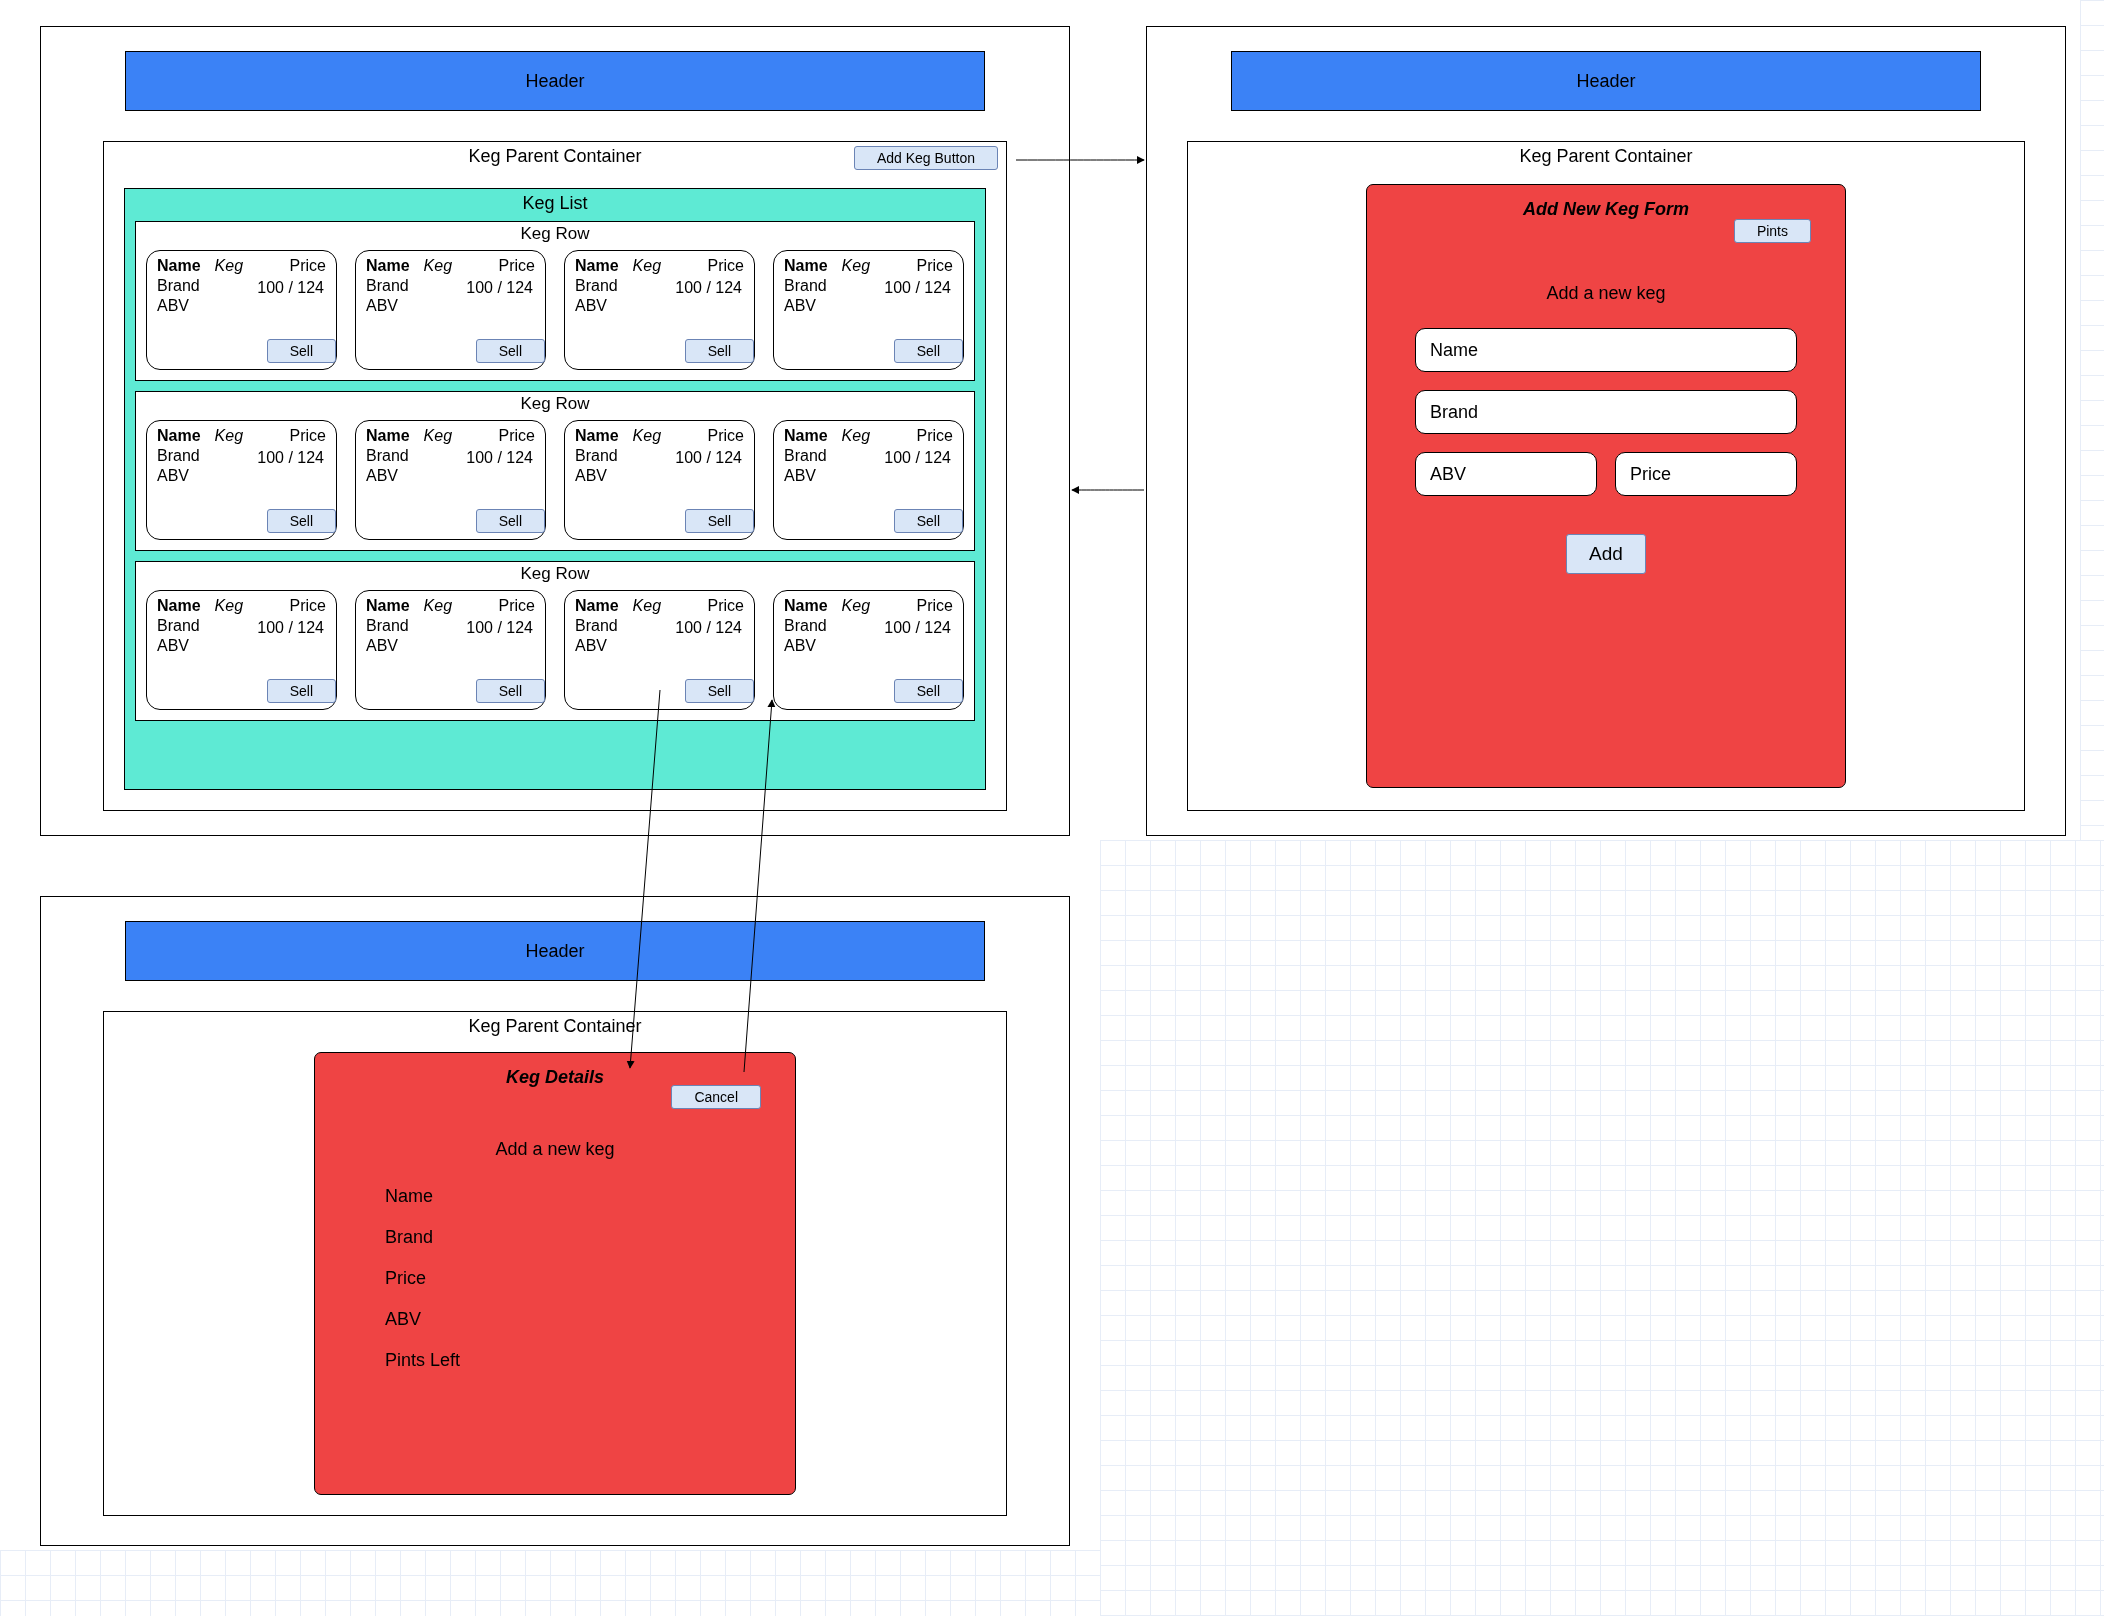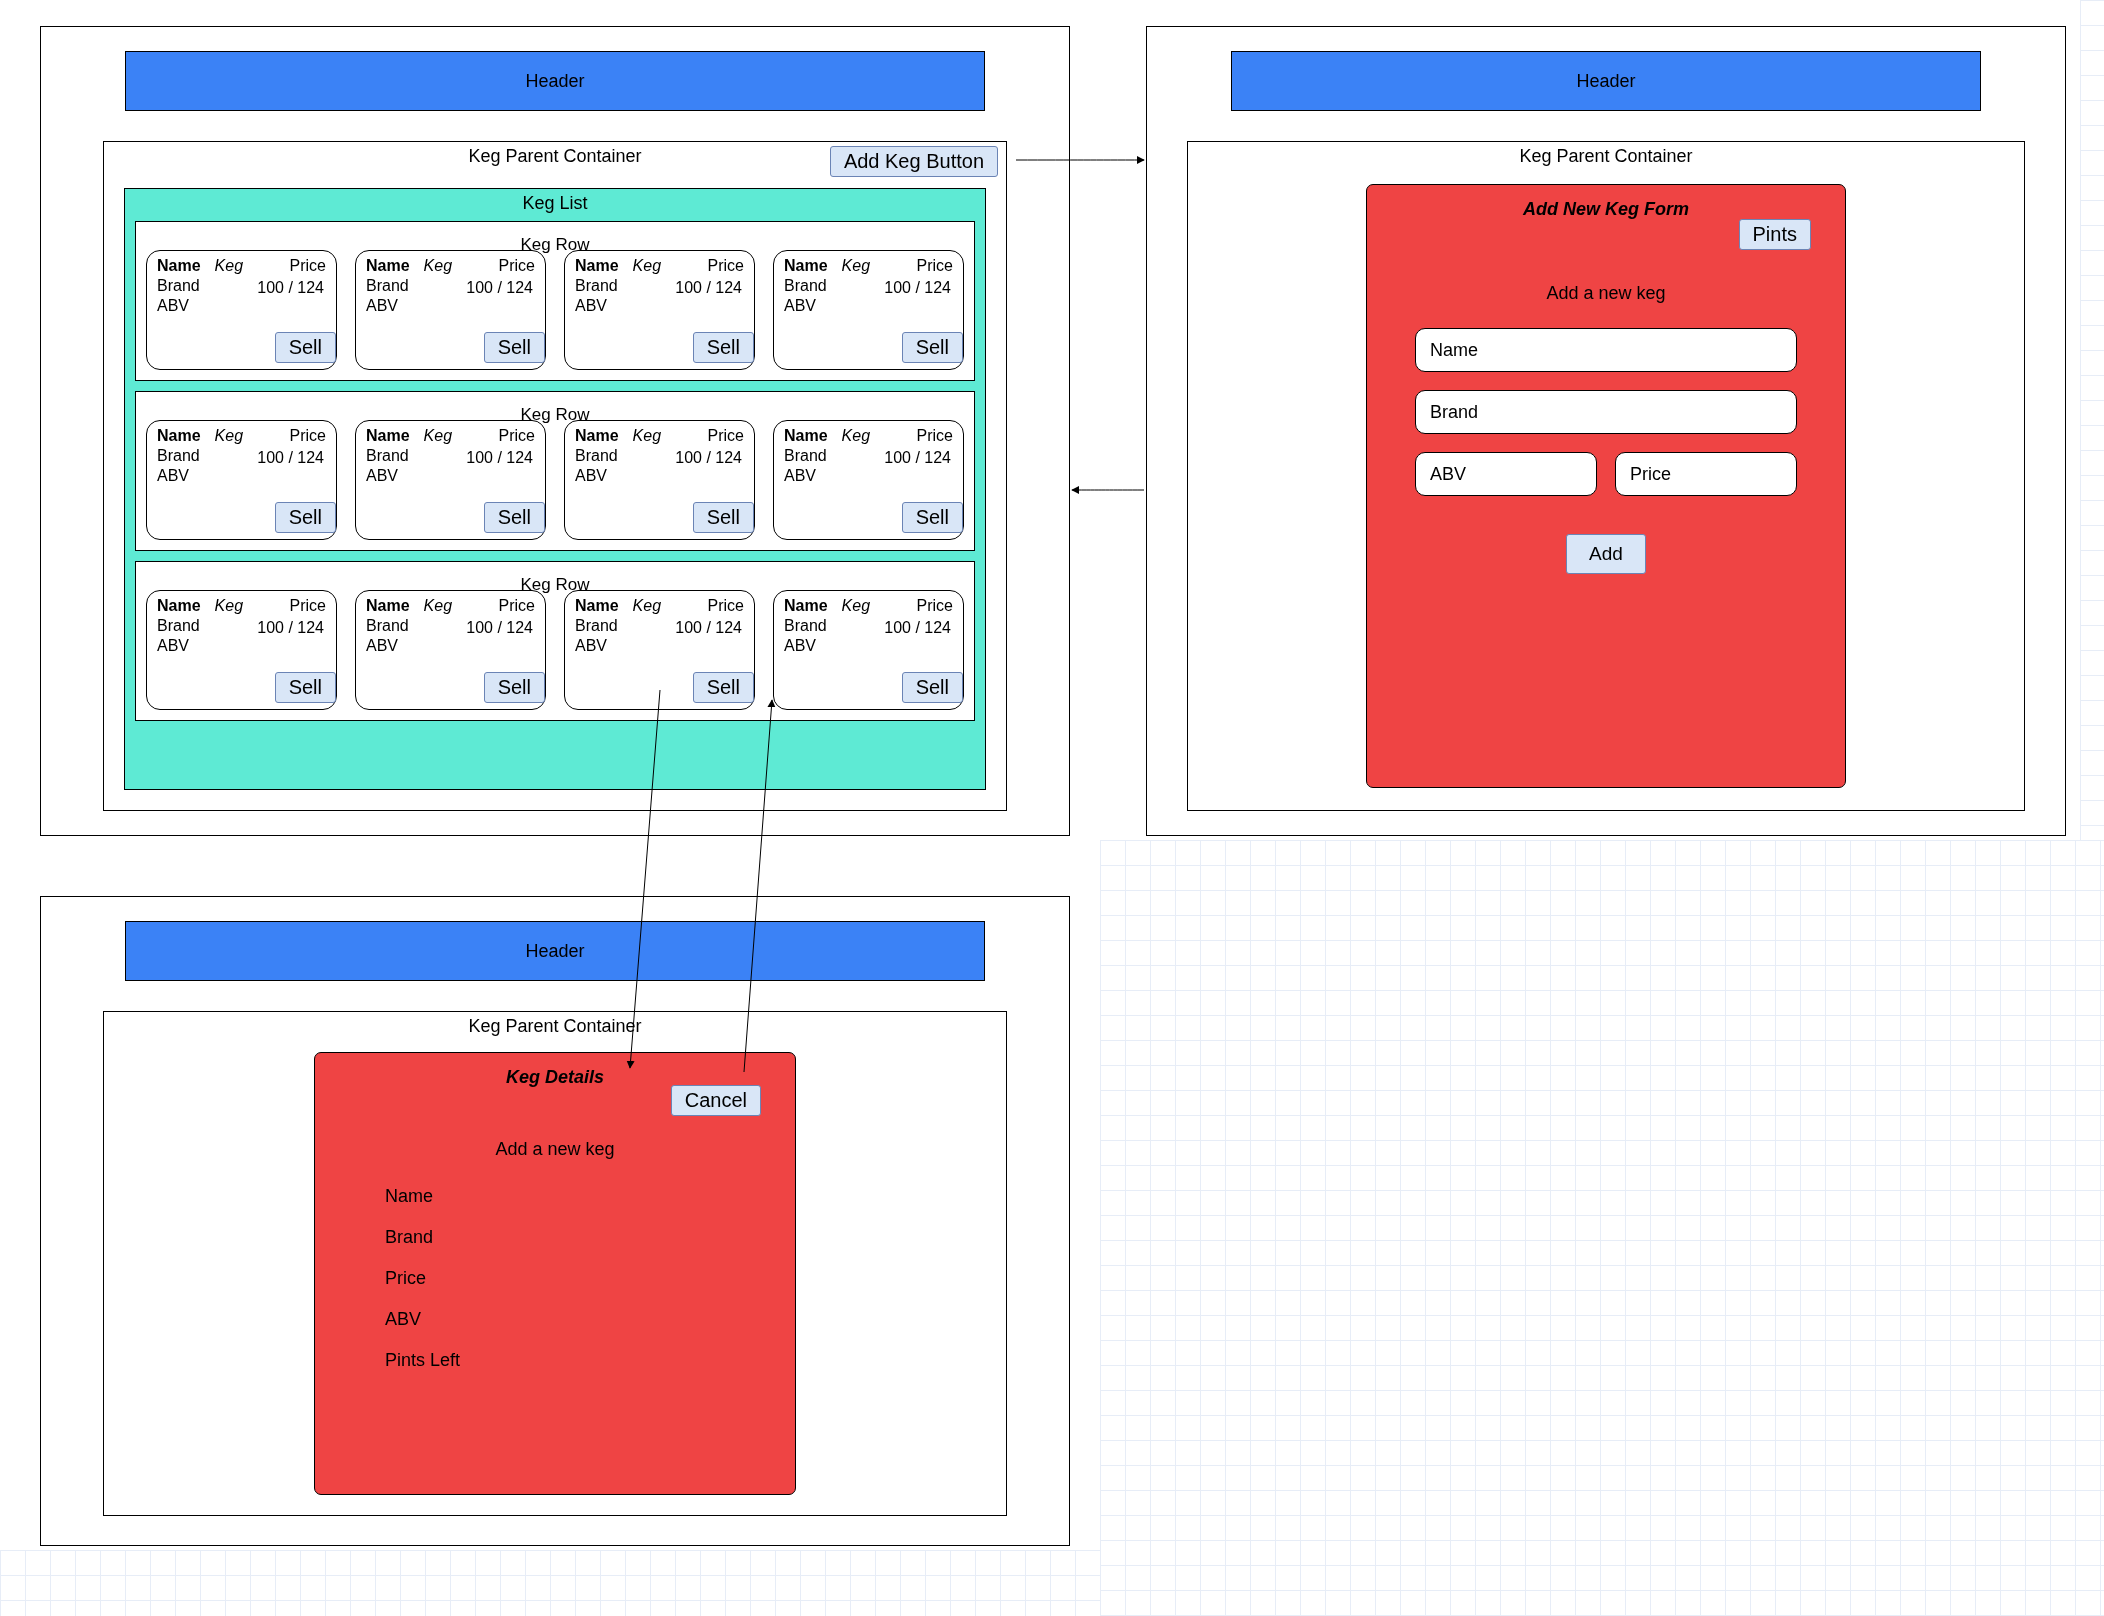--- a/index.html
+++ b/index.html
@@ -49,41 +49,41 @@
     text-align: center;
     margin-top: 4px;
     height: 24px;
   }
 
   
   .btn-blue {
     border: 1px solid #6b84b5;
     background: #d9e6f7;
     border-radius: 3px;
-    padding: 3px 13px;
-    font-size: 20px;
+    padding: 3px 22px;
+    font-size: 14px;
     display: inline-flex; align-items: center; justify-content: center;
     cursor: pointer;
   }
 
   
   .keg-list {
     position: absolute;
     border: 1px solid #000;
     background: #5eead4;
   }
   .keg-list-title { text-align: center; margin-top: 4px; height: 24px; }
 
   .keg-row {
     position: absolute;
     left: 10px; right: 10px;
     border: 1px solid #000;
     background: #fff;
   }
-  .keg-row-title { text-align: center; margin-top: 13px; height: 22px; font-size: 17px;}
+  .keg-row-title { text-align: center; margin-top: 2px; height: 22px; font-size: 17px;}
 
   .cards { position: absolute; left: 10px; right: 10px; top: 28px; bottom: 10px; display: flex; gap: 18px; }
   .card {
     flex: 1 1 0;
     border: 1px solid #000;
     border-radius: 14px;
     background: #fff;
     position: relative;
     padding: 6px 10px 8px 10px;
     font-size: 16px;

